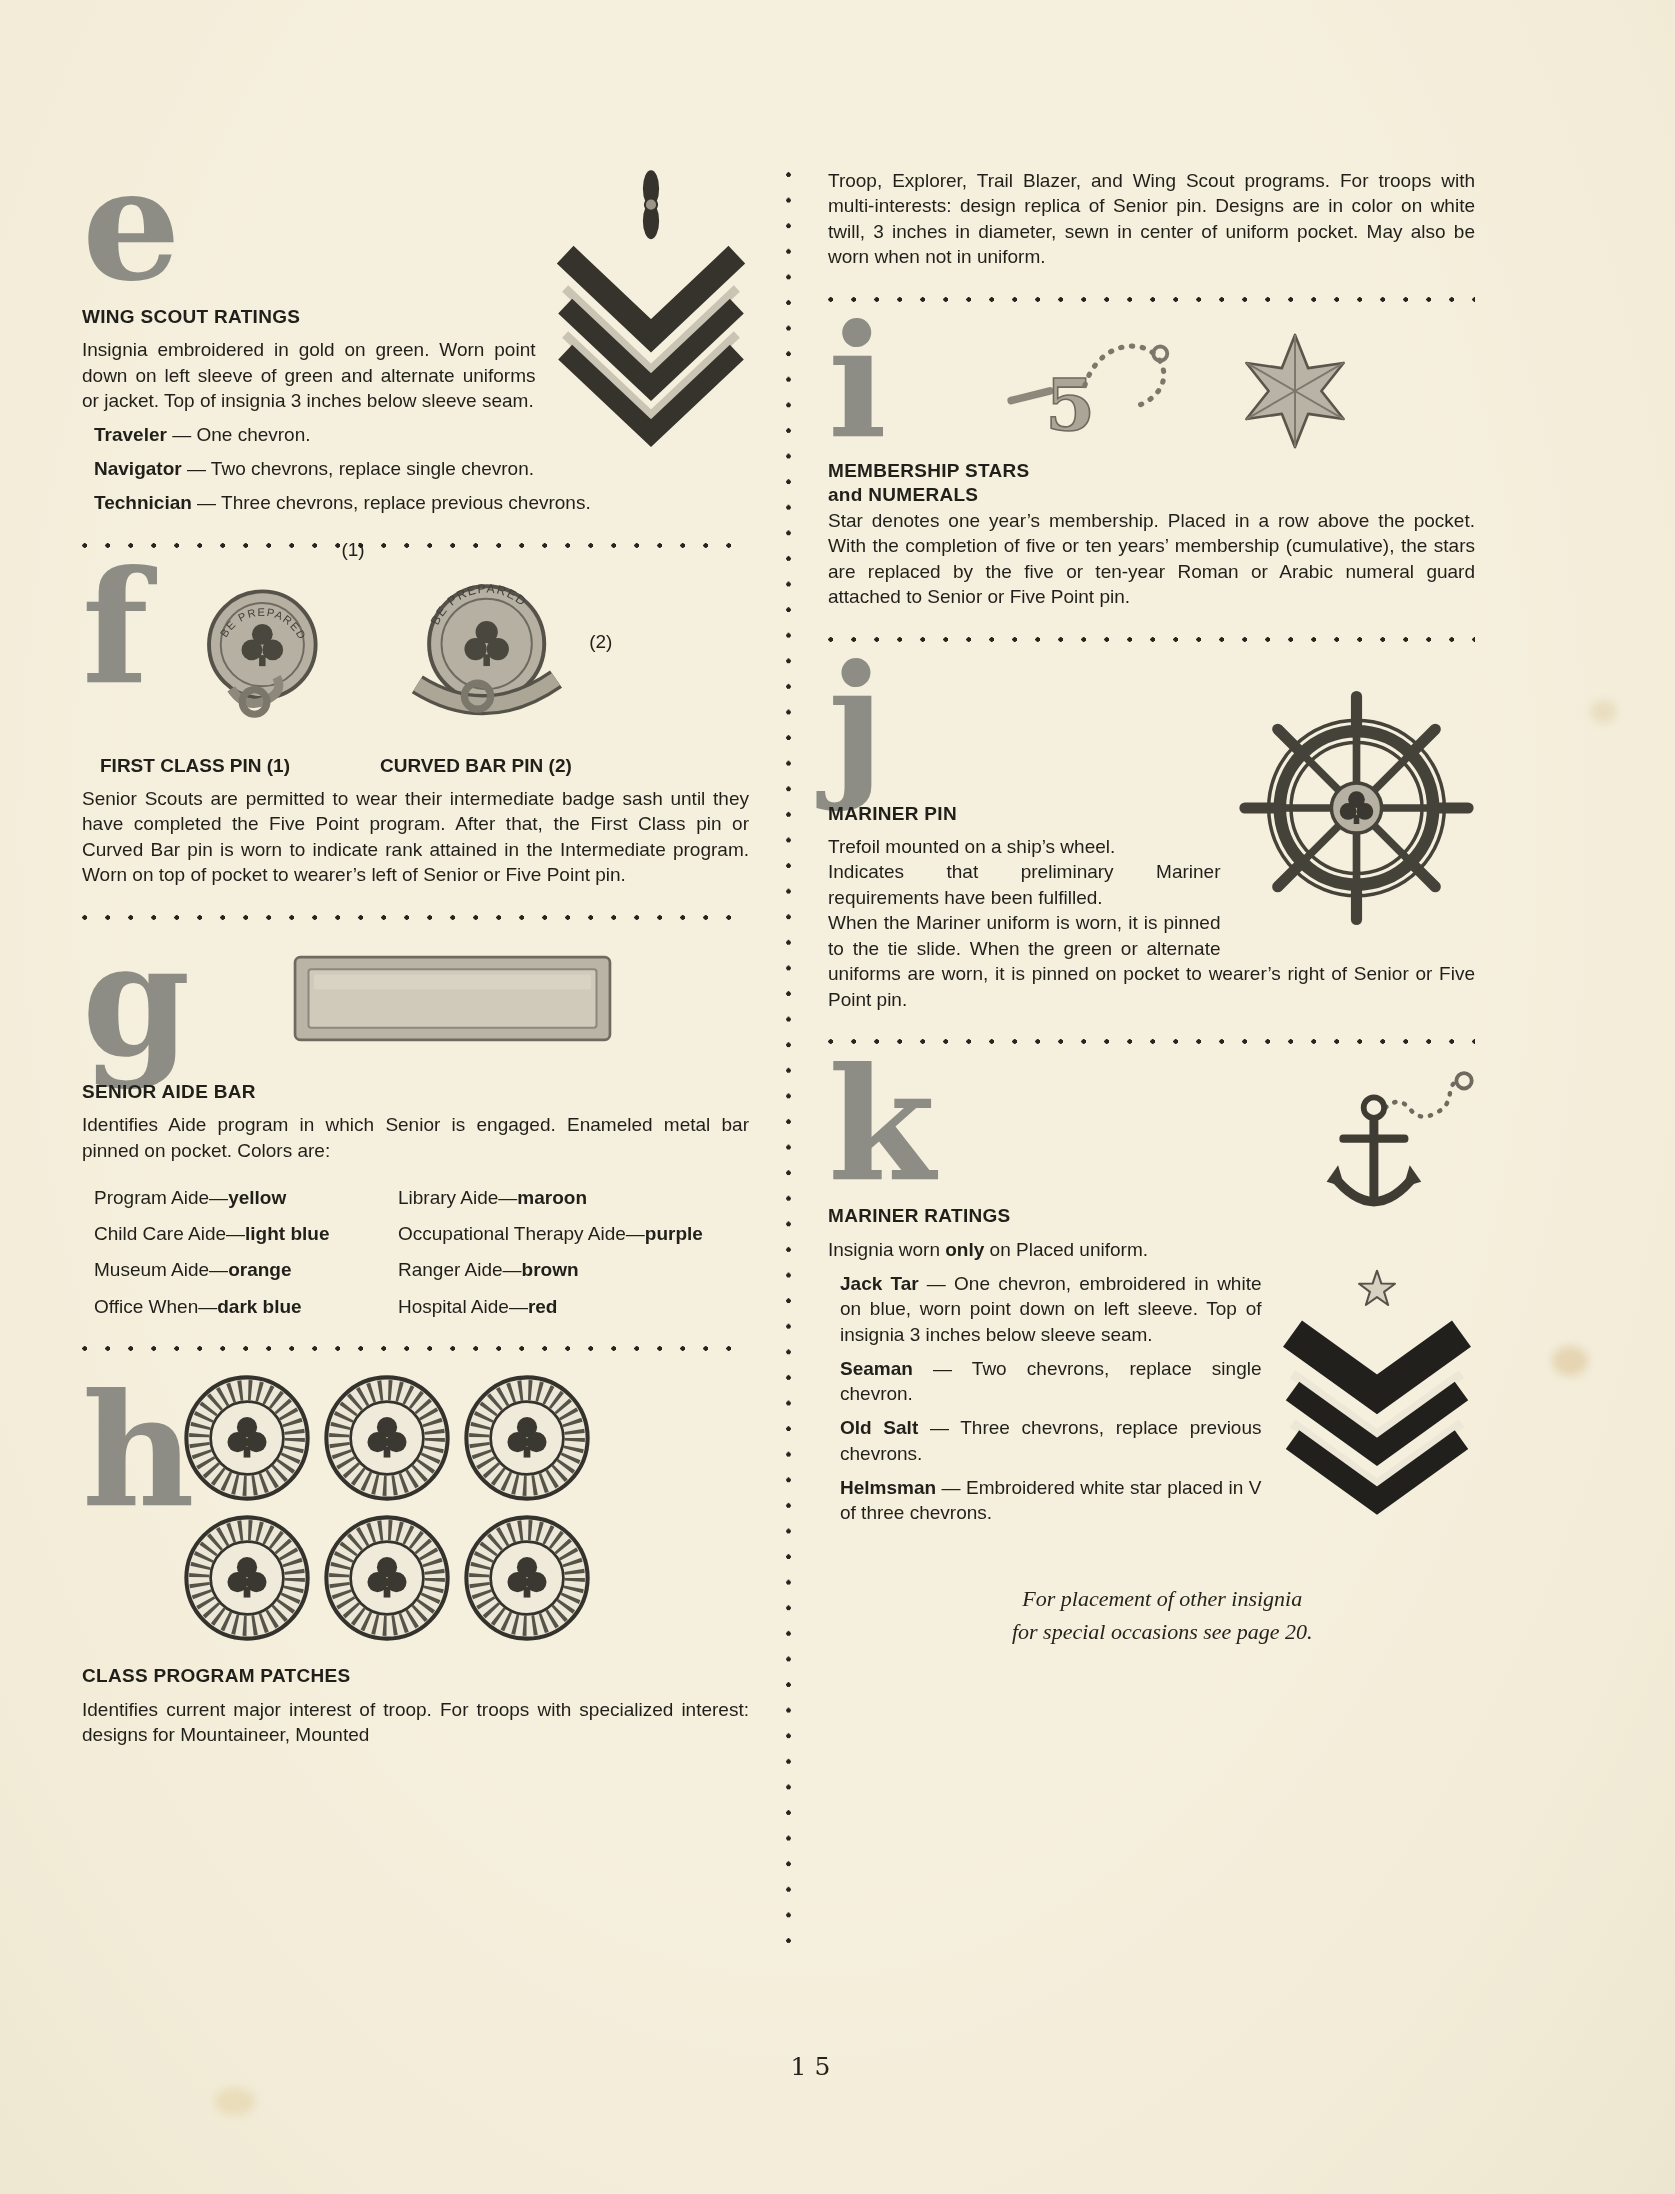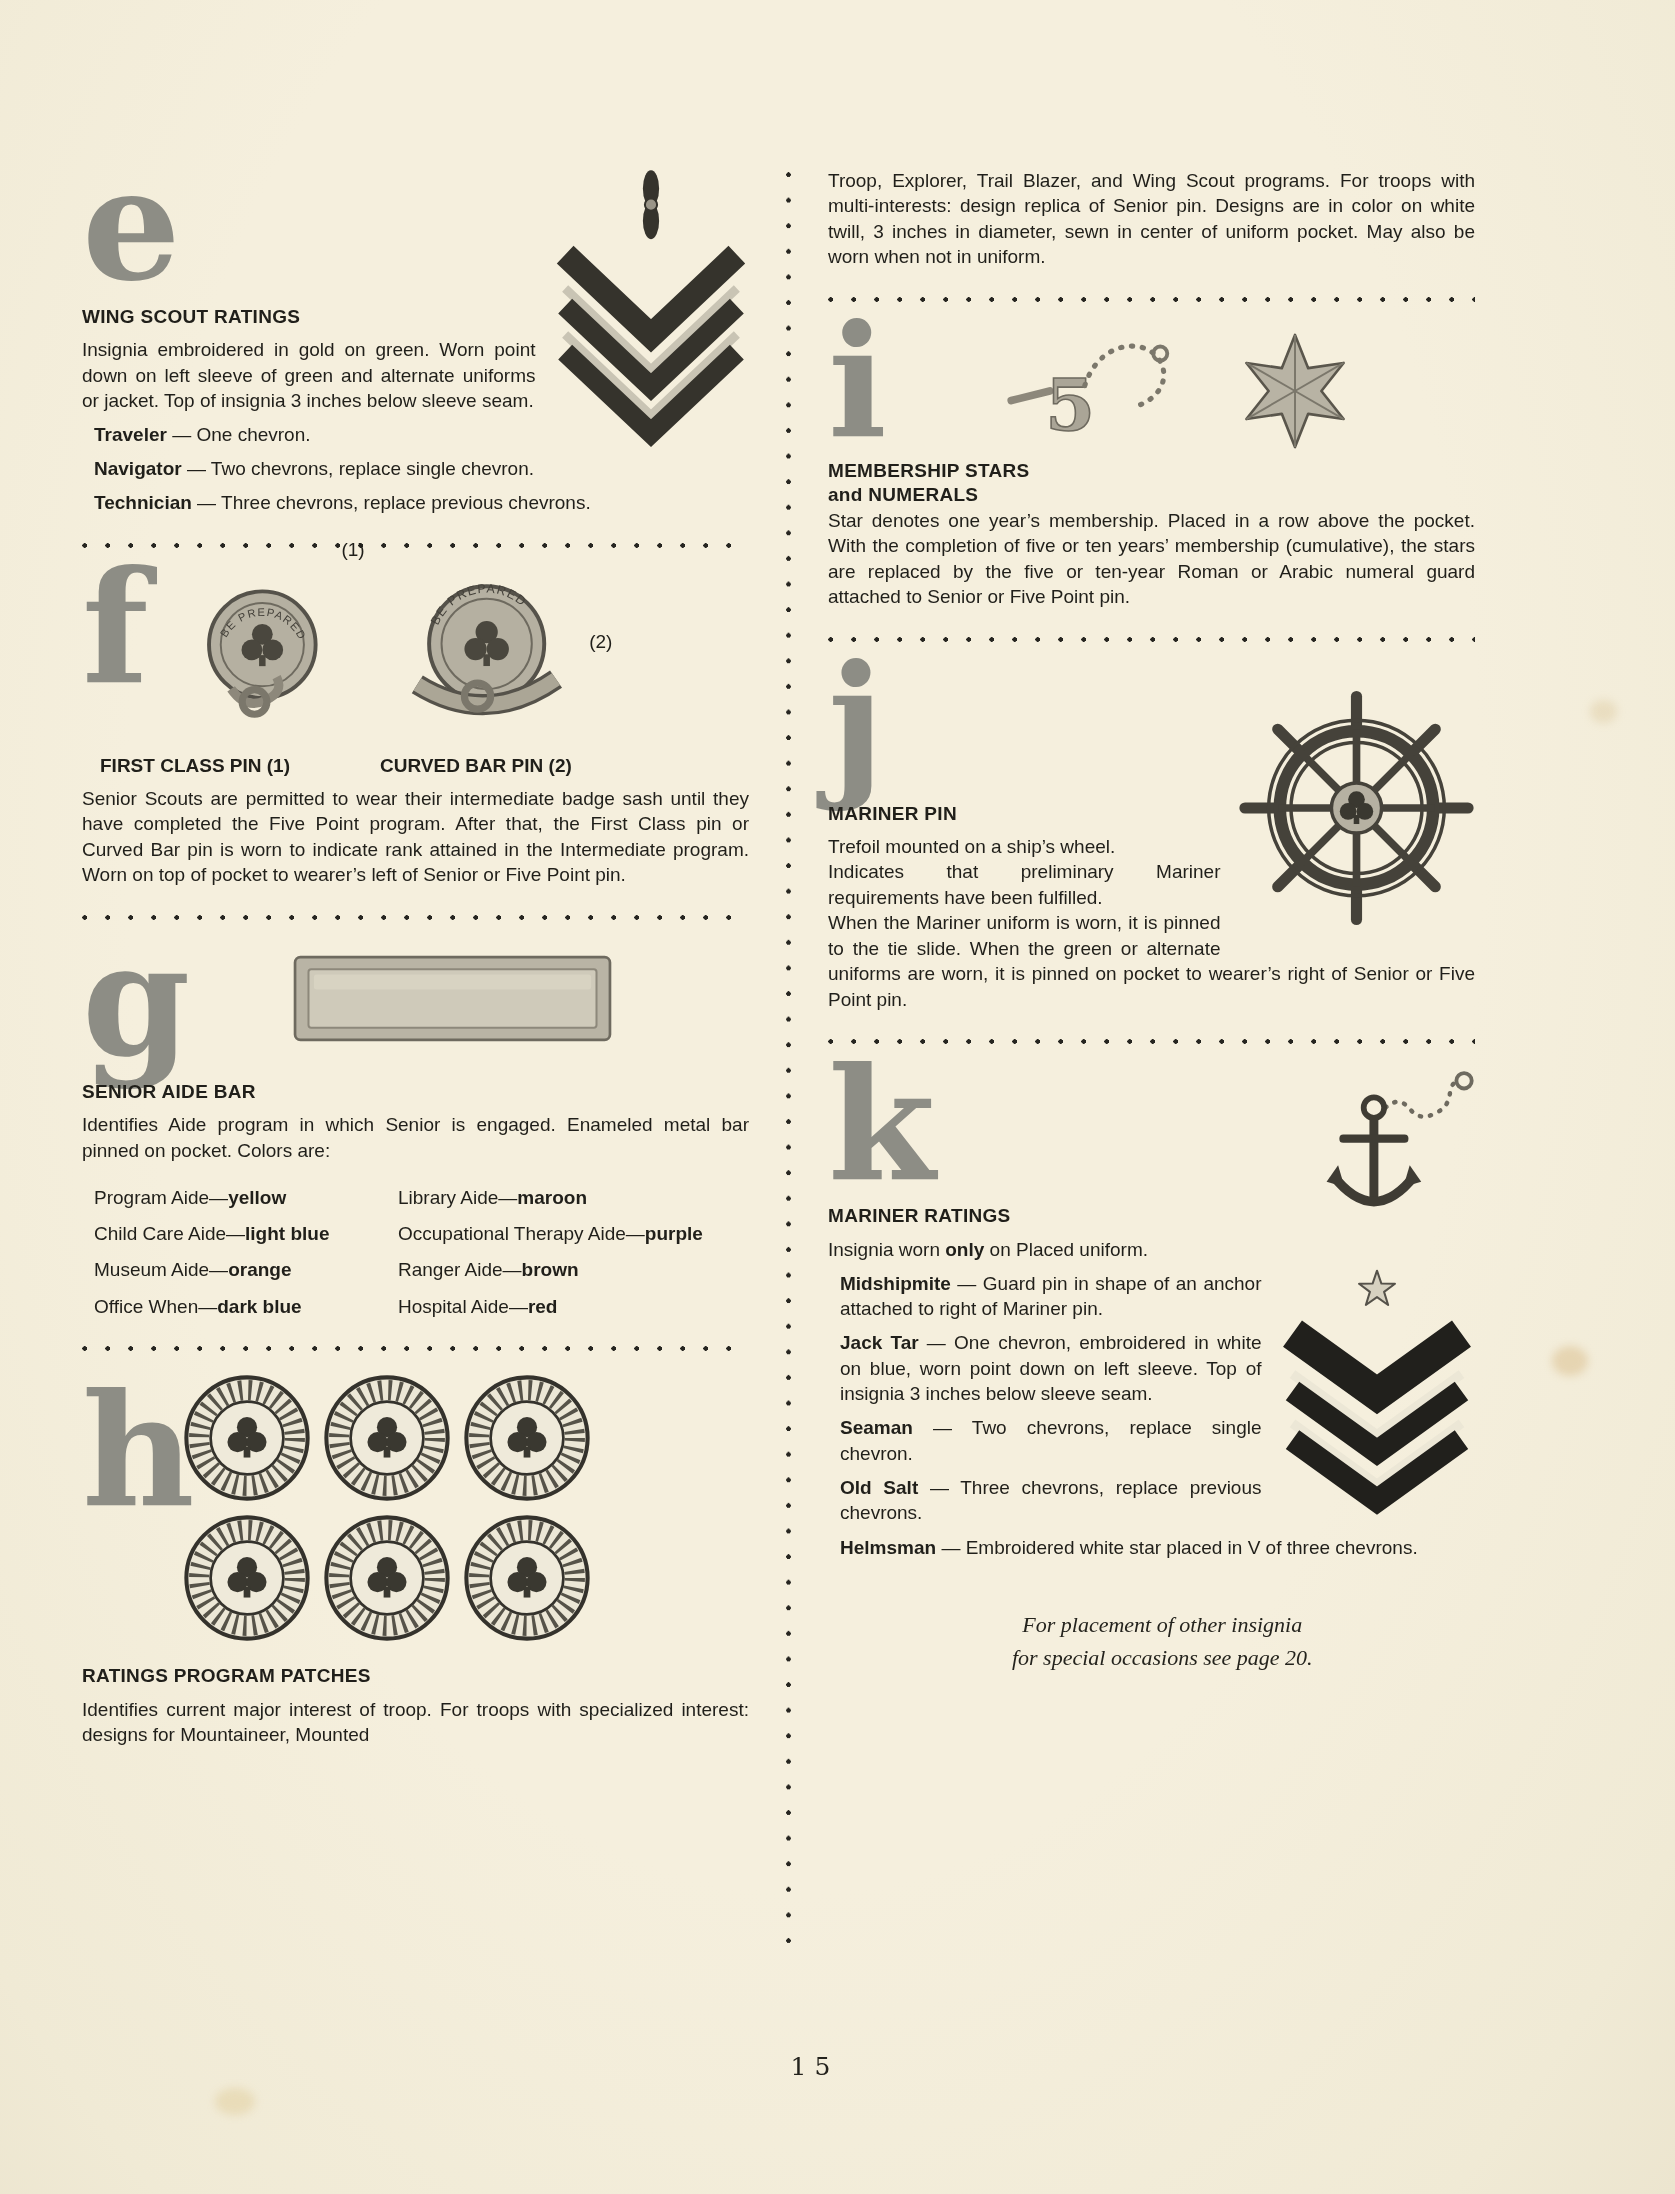--- a/index.html
+++ b/index.html
@@ -252,21 +252,21 @@
                 <use href="#patchsym"></use>
               </svg>
             <svg class="patch" viewBox="0 0 190 190">
                 <use href="#patchsym"></use>
               </svg>
             <svg class="patch" viewBox="0 0 190 190">
                 <use href="#patchsym"></use>
               </svg>
           </div>
         </div>
-        <h3 class="head">RATINGS PROGRAM PATCHES</h3>
+        <h3 class="head">CLASS PROGRAM PATCHES</h3>
         <p class="body">Identifies current major interest of troop. For troops with specialized interest: designs for Mountaineer, Mounted</p>
       </section>
 
     </div>
 
     <div class="divider">
       <div class="vdots"></div>
     </div>
 
     <div class="col col-right">
@@ -372,21 +372,20 @@
             <g fill="none" stroke-linejoin="miter">
               <path d="M20,105 L145,195 L270,105" stroke="#21201c" stroke-width="48"></path>
               <path d="M20,165 L145,255 L270,165" stroke="#ece7d6" stroke-width="14"></path>
               <path d="M20,190 L145,280 L270,190" stroke="#21201c" stroke-width="34"></path>
               <path d="M20,238 L145,328 L270,238" stroke="#ece7d6" stroke-width="14"></path>
               <path d="M20,262 L145,352 L270,262" stroke="#21201c" stroke-width="34"></path>
             </g>
           </svg>
         </div>
         <p class="body"><span>Insignia worn </span><strong>only</strong><span> on Placed uniform.</span></p>
-        <p class="item"><strong>Midshipmite</strong><span> — Guard pin in shape of an anchor attached to right of Mariner pin.</span></p>
         <p class="item"><strong>Jack Tar</strong><span> — One chevron, embroidered in white on blue, worn point down on left sleeve. Top of insignia 3 inches below sleeve seam.</span></p>
         <p class="item"><strong>Seaman</strong><span> — Two chevrons, replace single chevron.</span></p>
         <p class="item"><strong>Old Salt</strong><span> — Three chevrons, replace previous chevrons.</span></p>
         <p class="item"><strong>Helmsman</strong><span> — Embroidered white star placed in V of three chevrons.</span></p>
       </section>
 
       <div class="footnote">
         <p>For placement of other insignia</p>
         <p>for special occasions see page 20.</p>
       </div>

